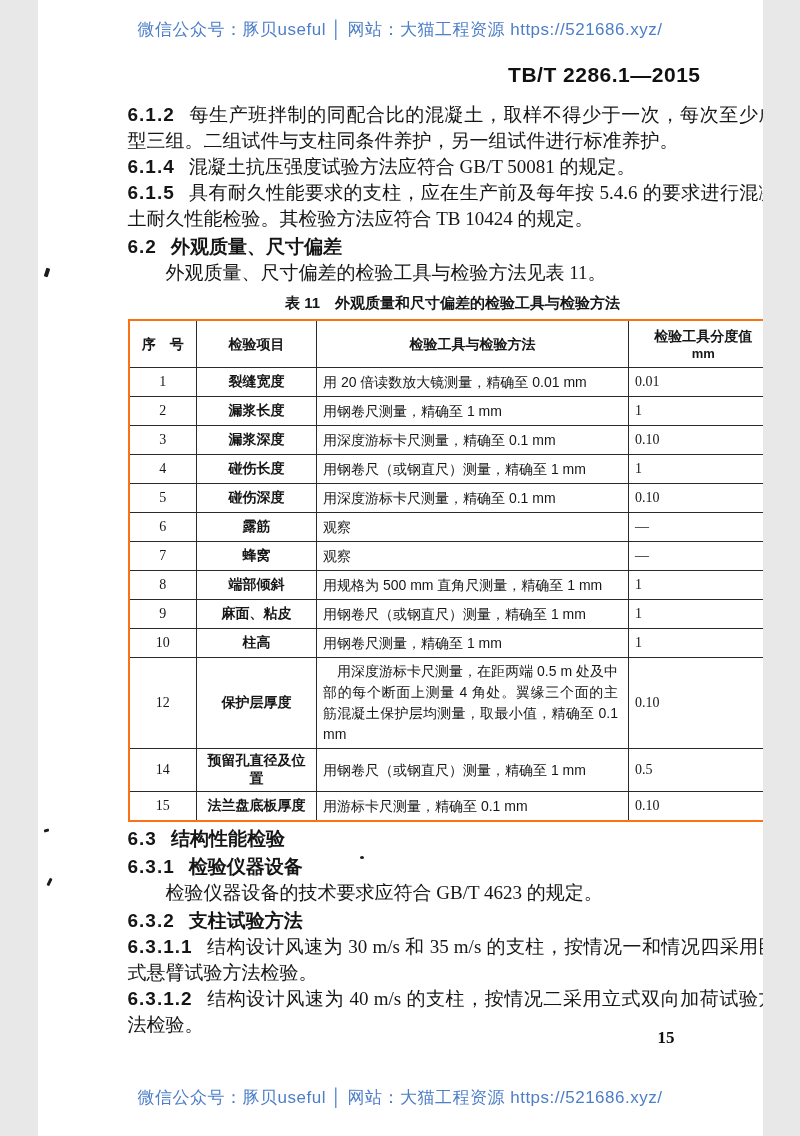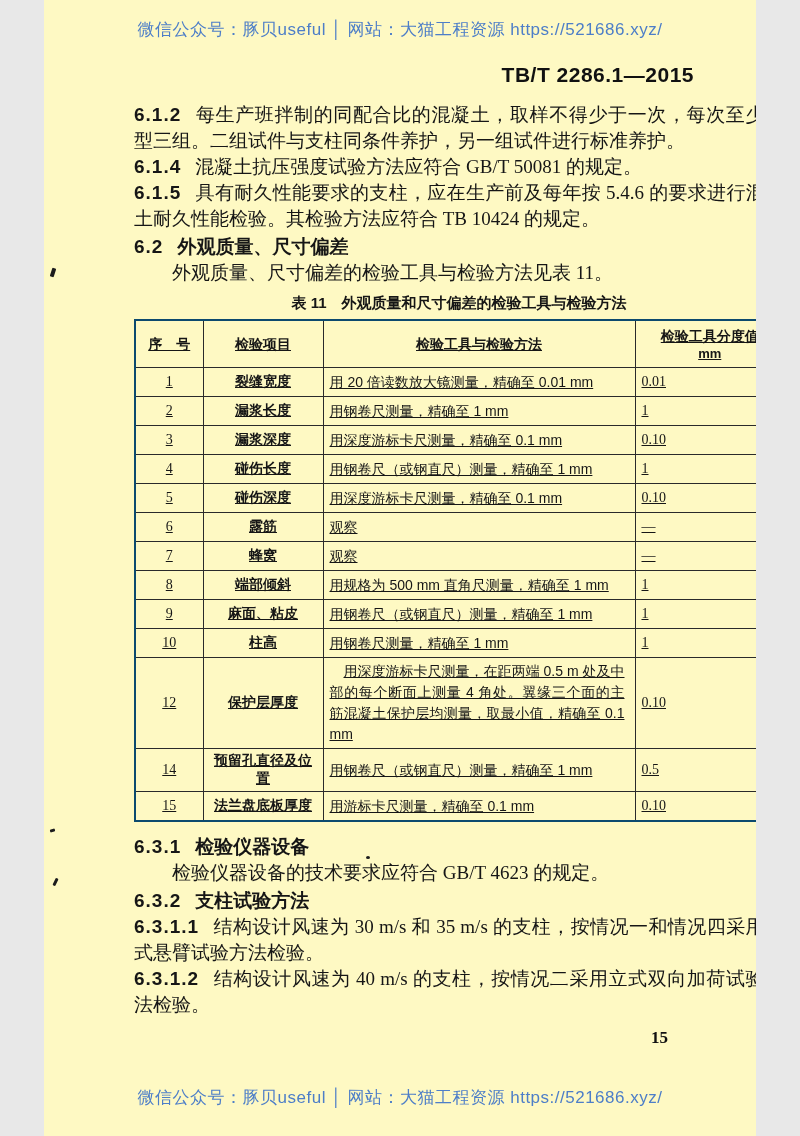--- a/index.html
+++ b/index.html
@@ -1,23 +1,24 @@
 <!DOCTYPE html>
 <html lang="zh"><head>
 <meta charset="utf-8">
 <style>
   html,body{margin:0;padding:0;background:#e8e8e8;}
   .page{
     position:relative;
     width:712px;height:1136px;
     margin:0 auto;
-    background:#fef9c3;
+    background:#ffffff;
     font-family:"Liberation Serif","DejaVu Serif",serif;
     color:#161616;
     overflow:hidden;
+    padding-left:13px;
   }
   
   .watermark{
     position:absolute;left:0;width:100%;
     text-align:center;
     font-family:"Liberation Sans","DejaVu Sans",sans-serif;
     font-size:17px;
     color:#4d7ec8;
     letter-spacing:.5px;
   }
@@ -59,24 +60,23 @@
   .table-caption{
     margin:8px 0 6px 0;
     text-align:center;
     font-family:"Liberation Sans","DejaVu Sans",sans-serif;
     font-weight:bold;
     font-size:15px;
   }
   table.spec{
     width:650px;
     border-collapse:collapse;
-    border:2px solid #0c4a6e;
+    border:2px solid #f97316;
     table-layout:fixed;
-    margin-bottom:12px;
-    text-decoration:underline;
+    margin-bottom:4px;
   }
   table.spec col.c-no{width:68px;}
   table.spec col.c-item{width:120px;}
   table.spec col.c-method{width:312px;}
   table.spec col.c-value{width:150px;}
   table.spec th,table.spec td{
     border:1px solid #2a2a2a;
     font-size:14px;
     padding:3px 6px;
     vertical-align:middle;
@@ -229,20 +229,21 @@
           <tr>
             <td class="col-no">15</td>
             <td class="col-item">法兰盘底板厚度</td>
             <td class="col-method">用游标卡尺测量，精确至 0.1 mm</td>
             <td class="col-value">0.10</td>
           </tr>
         </tbody>
     </table>
 
     <div id="blocks-bottom">
+        <p class="block heading"><span class="clause-num">6.3</span><span class="clause-text">结构性能检验</span></p>
         <p class="block heading"><span class="clause-num">6.3.1</span><span class="clause-text">检验仪器设备</span></p>
         <p class="block indent"><span class="clause-text">检验仪器设备的技术要求应符合 GB/T 4623 的规定。</span></p>
         <p class="block heading"><span class="clause-num">6.3.2</span><span class="clause-text">支柱试验方法</span></p>
         <p class="block clause"><span class="clause-num">6.3.1.1</span><span class="clause-text">结构设计风速为 30 m/s 和 35 m/s 的支柱，按情况一和情况四采用卧式悬臂试验方法检验。</span></p>
         <p class="block clause"><span class="clause-num">6.3.1.2</span><span class="clause-text">结构设计风速为 40 m/s 的支柱，按情况二采用立式双向加荷试验方法检验。</span></p>
       </div>
 
   </div>
 
   <div class="page-number">15</div>

